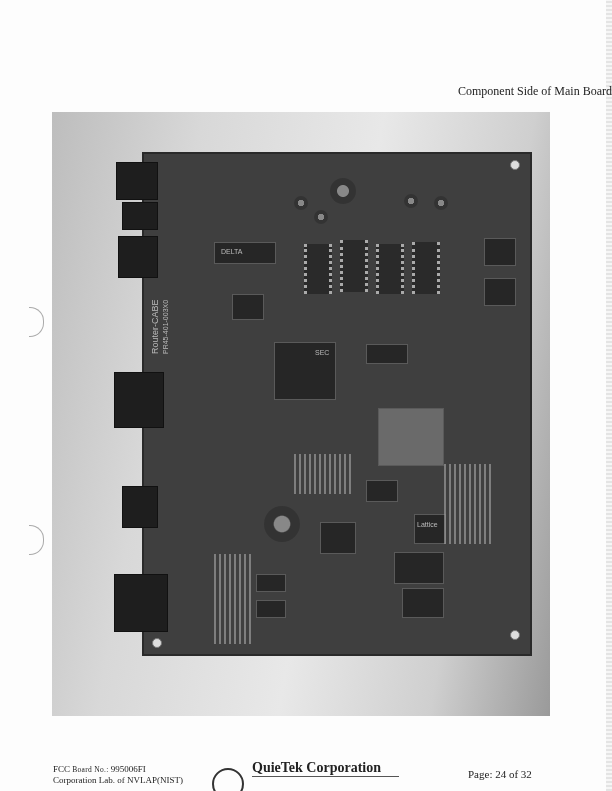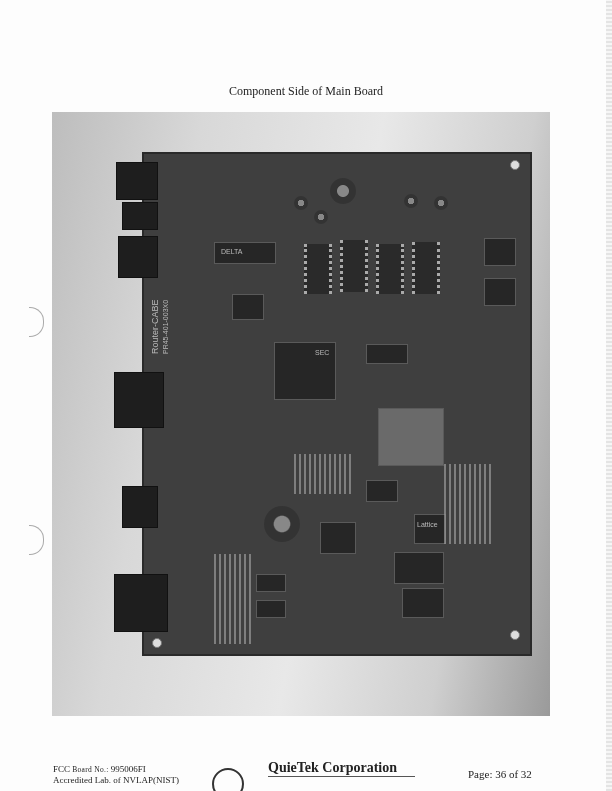--- a/index.html
+++ b/index.html
@@ -1,33 +1,33 @@
 <!DOCTYPE html>
 <html><head>
 <meta charset="utf-8">
 <style>
   html,body{margin:0;padding:0;}
   body{width:612px;height:791px;background:#fdfdfd;position:relative;overflow:hidden;font-family:"Liberation Serif","DejaVu Serif",serif;color:#222;}
-  .title{position:absolute;top:84px;left:0;width:612px;text-align:center;font-size:12px;}
+  .title{position:absolute;top:84px;left:0;width:612px;text-align:right;font-size:12px;}
   .photo{position:absolute;left:52px;top:112px;width:498px;height:604px;background:linear-gradient(100deg,#bdbdbd 0%,#d8d8d8 25%,#e8e8e8 55%,#cfcfcf 80%,#9a9a9a 100%);overflow:hidden;}
   .board{position:absolute;left:90px;top:40px;width:386px;height:500px;background:#3f3f3f;border:2px solid #2a2a2a;}
   .conn{position:absolute;background:#1e1e1e;border:1px solid #111;}
   .chip{position:absolute;background:#262626;border:1px solid #5a5a5a;}
   .chip.light{background:#6a6a6a;}
   .ram{position:absolute;background:#2a2a2a;border-left:3px dotted #aaa;border-right:3px dotted #aaa;}
   .cap{position:absolute;border-radius:50%;background:radial-gradient(circle,#888 0 30%,#333 35%);}
   .silk{position:absolute;color:#bbb;font-family:"Liberation Sans",sans-serif;font-size:9px;transform:rotate(-90deg);transform-origin:left top;white-space:nowrap;}
   .chiplabel{position:absolute;color:#bbb;font-family:"Liberation Sans",sans-serif;font-size:7px;}
   .smd{position:absolute;background:repeating-linear-gradient(90deg,#9a9a9a 0 2px,transparent 2px 5px),repeating-linear-gradient(0deg,#3f3f3f 0 2px,transparent 2px 5px);opacity:.7;}
   .hole{position:absolute;width:8px;height:8px;border-radius:50%;background:#ddd;border:1px solid #777;}
   .punch{position:absolute;left:29px;width:14px;height:28px;border:1px solid #aaa;border-left:none;border-radius:0 14px 14px 0;}
   .footer-left{position:absolute;left:53px;top:764px;font-size:9px;line-height:11px;}
   .sc{font-size:7.5px;letter-spacing:.3px;}
   .logo{position:absolute;left:212px;top:768px;width:28px;height:28px;border-radius:50%;border:2px solid #333;}
-  .company{position:absolute;left:252px;top:760px;font-size:14px;font-weight:bold;border-bottom:1px solid #555;padding-right:18px;margin-left:16px;}
+  .company{position:absolute;left:252px;top:760px;font-size:14px;font-weight:bold;border-bottom:1px solid #555;padding-right:18px;}
   .page{position:absolute;left:468px;top:768px;font-size:11px;}
   .edge{position:absolute;right:0;top:0;width:6px;height:791px;background:repeating-linear-gradient(0deg,#e4e4e4 0 2px,#f6f6f6 2px 4px);}
 </style>
 </head>
 <body>
 
 <div class="edge"></div>
 <div class="punch" style="top:307px"></div>
 <div class="punch" style="top:525px"></div>
 
@@ -84,17 +84,17 @@
     <div class="smd" style="left:150px;top:300px;width:60px;height:40px"></div>
     <div class="smd" style="left:300px;top:310px;width:50px;height:80px"></div>
     <div class="hole" style="left:366px;top:476px"></div>
     <div class="hole" style="left:8px;top:484px"></div>
     <div class="hole" style="left:366px;top:6px"></div>
   </div>
 </div>
 
 <div class="footer-left">
   <div><span>FCC</span> <span class="sc">Board No.:</span> <span>995006FI</span></div>
-  <div>Accredited Lab. of NVLAP(NIST)</div>
+  <div>Corporation Lab. of NVLAP(NIST)</div>
 </div>
 <div class="logo"></div>
 <div class="company">QuieTek Corporation</div>
-<div class="page">Page: 36 of 32</div>
+<div class="page">Page: 24 of 32</div>
 
 </body></html>

